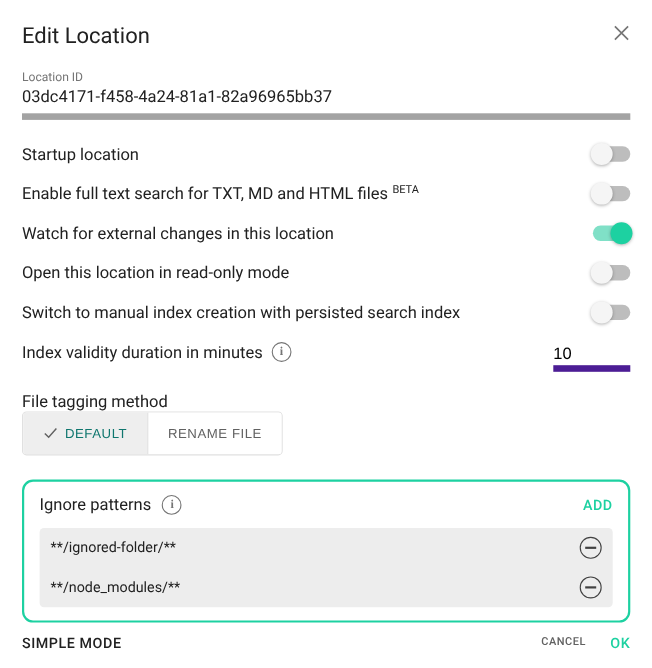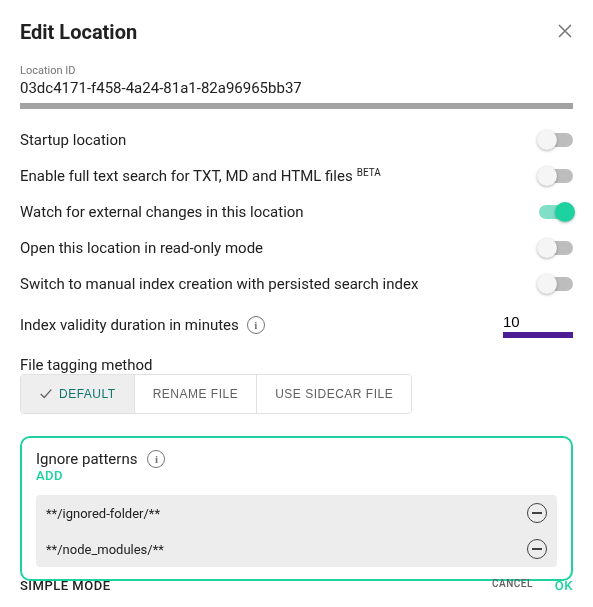--- a/index.html
+++ b/index.html
@@ -1,40 +1,40 @@
 <!DOCTYPE html>
 <html><head>
 <meta charset="utf-8">
 <style>
 * { box-sizing: border-box; margin: 0; padding: 0; }
 body { font-family: -apple-system, BlinkMacSystemFont, "Segoe UI", Roboto, Arial, sans-serif; width: 593px; height: 607px; background: #fff; color: #212121; padding: 20px; position: relative; }
 .header { display: flex; justify-content: space-between; align-items: center; margin-bottom: 20px; }
-.title { font-size: 20px; font-weight: 700; }
+.title { font-size: 20px; font-weight: 400; }
 .close-btn { cursor: pointer; color: #757575; font-size: 18px; }
 .field-label { font-size: 11px; color: #757575; margin-bottom: 2px; }
 .field-value { font-size: 15px; color: #212121; padding-bottom: 6px; border-bottom: 6px solid #a3a3a3; margin-bottom: 22px; }
 .toggle-row { display: flex; justify-content: space-between; align-items: center; margin-bottom: 18px; }
 .toggle-label { font-size: 15px; color: #212121; display: flex; align-items: center; gap: 4px; }
 .beta { font-size: 10px; vertical-align: super; position: relative; top: -4px; }
 .toggle { width: 34px; height: 14px; border-radius: 14px; background: #bdbdbd; position: relative; cursor: pointer; }
 .toggle-thumb { width: 20px; height: 20px; border-radius: 50%; background: #f5f5f5; position: absolute; top: -3px; left: -2px; box-shadow: 0 1px 3px rgba(0,0,0,0.3); }
 .toggle.on { background: #80e0c7; }
 .toggle.on .toggle-thumb { background: #1dd1a1; left: 16px; }
-.index-row { display: flex; justify-content: space-between; align-items: center; margin-bottom: 18px; }
+.index-row { display: flex; justify-content: space-between; align-items: flex-start; margin-bottom: 18px; }
 .index-label { font-size: 15px; display: flex; align-items: center; gap: 8px; }
 .info-icon { width: 18px; height: 18px; border: 1.5px solid #757575; border-radius: 50%; display: inline-flex; align-items: center; justify-content: center; font-size: 11px; font-weight: bold; color: #757575; font-style: normal; font-family: serif; cursor: pointer; }
 .index-input { width: 70px; border: none; border-bottom: 6px solid #4c1d95; font-size: 15px; padding: 2px 0; outline: none; margin-left: 47px; }
 .section-label { font-size: 15px; }
 .btn-group { display: flex; border: 1px solid #e0e0e0; border-radius: 4px; overflow: hidden; margin-bottom: 22px; width: fit-content; }
 .btn-group button { border: none; background: #fff; padding: 12px 18px; font-size: 12px; font-weight: 500; letter-spacing: 0.5px; color: #616161; cursor: pointer; border-right: 1px solid #e0e0e0; display: flex; align-items: center; gap: 6px; }
 .btn-group button:last-child { border-right: none; }
 .btn-group button.active { background: #eeeeee; color: #0f766e; }
 .check-icon { width: 14px; height: 14px; }
 .ignore-section { border: 2px solid #1dd1a1; border-radius: 10px; padding: 12px 14px; margin-bottom: 20px; }
-.ignore-header { display: flex; justify-content: space-between; align-items: flex-start; margin-bottom: 12px; flex-direction: column; }
+.ignore-header { display: flex; justify-content: space-between; align-items: flex-end; margin-bottom: 12px; }
 .ignore-title { font-size: 15px; display: flex; align-items: center; gap: 10px; }
 .add-link { font-size: 13px; font-weight: 500; letter-spacing: 0.5px; color: #1dd1a1; cursor: pointer; }
 .pattern-list { background: #ededed; border-radius: 4px; }
 .pattern-row { display: flex; justify-content: space-between; align-items: center; padding: 8px 10px; font-size: 13px; }
 .remove-icon { width: 20px; height: 20px; border: 1.5px solid #424242; border-radius: 50%; display: flex; align-items: center; justify-content: center; cursor: pointer; }
 .remove-icon::before { content: ""; width: 10px; height: 1.5px; background: #424242; }
 .footer { display: flex; justify-content: space-between; align-items: center; position: absolute; bottom: 14px; left: 20px; right: 20px; }
 .simple-mode { font-size: 13px; font-weight: 500; letter-spacing: 0.5px; color: #212121; cursor: pointer; }
 .footer-actions { display: flex; gap: 22px; }
 .cancel-btn { font-size: 10px; font-weight: 500; letter-spacing: 0.5px; color: #616161; cursor: pointer; }
@@ -103,21 +103,20 @@
 
 <div class="section-label">File tagging method</div>
 <div class="btn-group">
   <button class="active">
     <svg class="check-icon" viewBox="0 0 16 16">
         <path d="M2 8 L6 12 L14 3" stroke="#616161" stroke-width="1.5" fill="none"></path>
       </svg>
     <span>DEFAULT</span>
   </button>
   <button>RENAME FILE</button>
-  <button>USE SIDECAR FILE</button>
 </div>
 
 <div class="ignore-section">
   <div class="ignore-header">
     <div class="ignore-title">
       <span>Ignore patterns</span>
       <span class="info-icon">i</span>
     </div>
     <div class="add-link">ADD</div>
   </div>

